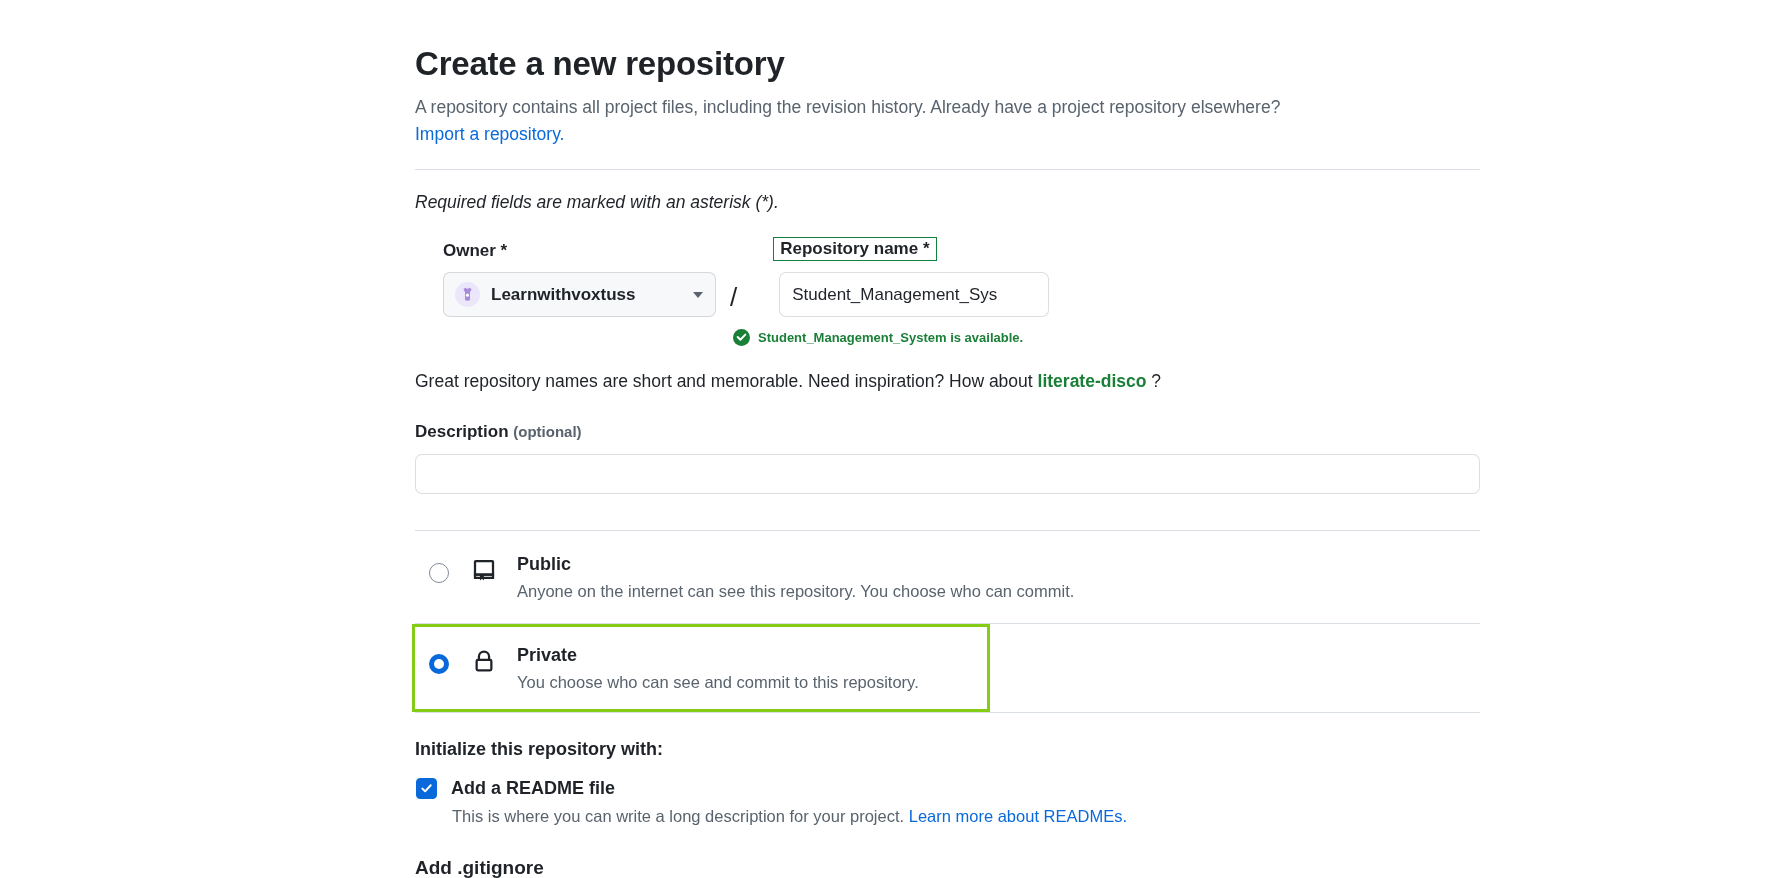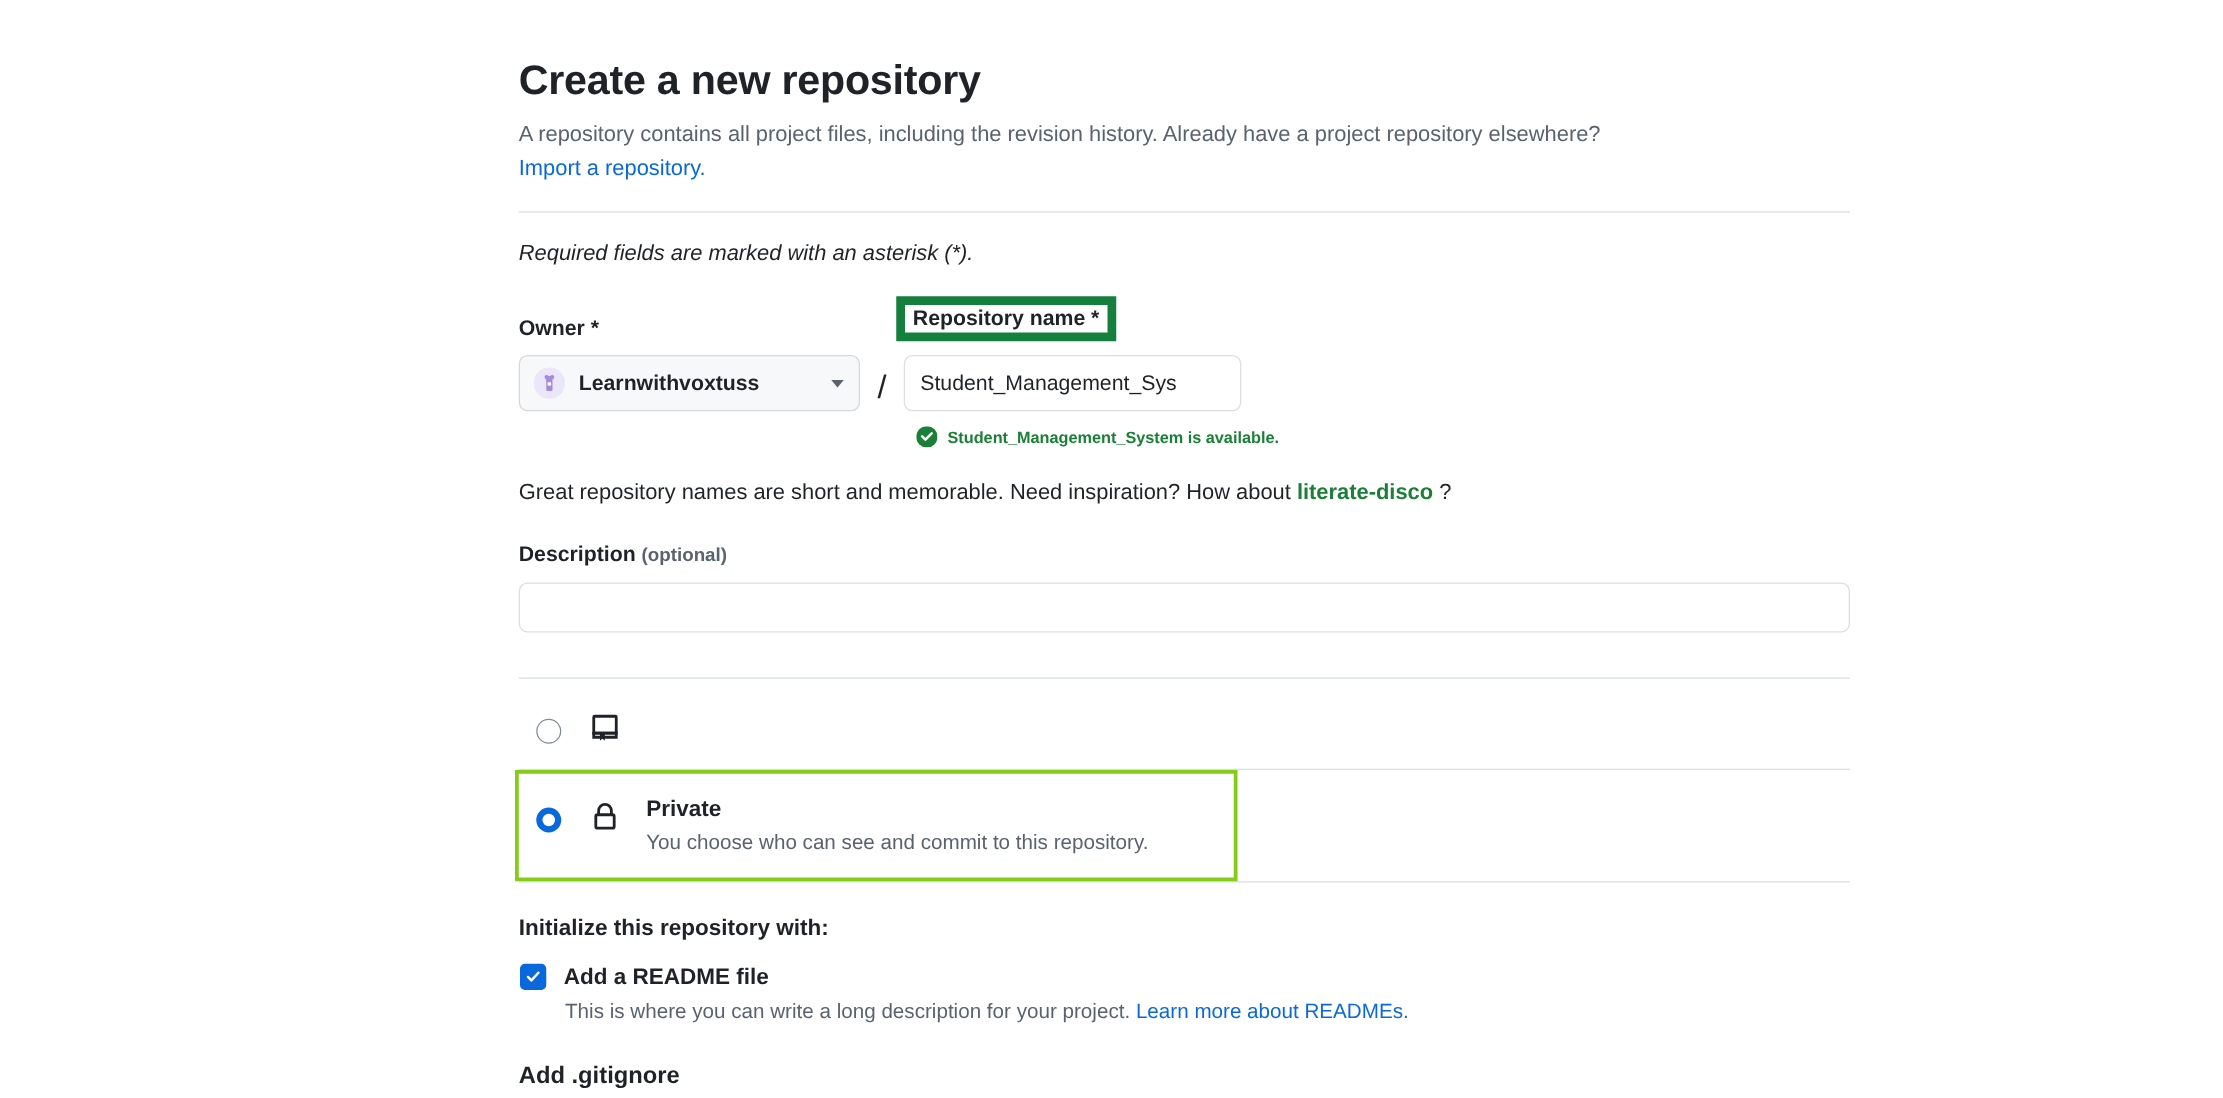--- a/index.html
+++ b/index.html
@@ -67,37 +67,37 @@
     margin: 22px 0 0 0;
   }
 
   
   .name-row {
     display: flex;
     align-items: flex-end;
     margin-top: 24px;
     gap: 0;
   }
-  .field-col { display: flex; flex-direction: column; }
+  .field-col { display: flex; flex-direction: column; margin-left: 28px; }
 
   .field-label {
     font-size: 17px;
     font-weight: 600;
     color: #1f2328;
     margin-bottom: 11px;
     line-height: 1.2;
   }
   .field-label .optional {
     font-weight: 700;
     font-size: 15px;
     color: #59636e;
   }
   .label-highlight {
     display: inline-block;
-    border: 7px solid #15803d;
+    border: 1px solid #15803d;
     padding: 1px 6px 2px 6px;
     margin-left: -6px;
     line-height: 1.15;
   }
 
   .owner-select {
     display: flex;
     align-items: center;
     height: 45px;
     width: 273px;
@@ -365,20 +365,24 @@
 
       <div class="vis-row">
         <span class="radio"></span>
         <span class="vis-icon">
           <svg width="24" height="24" viewBox="0 0 16 16" aria-hidden="true">
             <path d="M2 2.5 A0.5 0.5 0 0 1 2.5 2 H13.5 A0.5 0.5 0 0 1 14 2.5 V11 H2 Z" fill="none" stroke="#1f2328" stroke-width="1.5"></path>
             <path d="M2 11 H14 V13.2 H2 Z" fill="none" stroke="#1f2328" stroke-width="1.5"></path>
             <path d="M5.3 11 V15 L6.6 13.8 L7.9 15 V11 Z" fill="#1f2328"></path>
           </svg>
         </span>
+        <span class="vis-text">
+          <span class="vis-title">Public</span>
+          <span class="vis-desc">Anyone on the internet can see this repository. You choose who can commit.</span>
+        </span>
       </div>
 
       <div class="vis-sep"></div>
 
       <div class="vis-row selected">
         <span class="radio on"></span>
         <span class="vis-icon">
           <svg width="24" height="24" viewBox="0 0 16 16" aria-hidden="true">
             <path d="M4.6 7.2 V5.1 A3.4 3.4 0 0 1 11.4 5.1 V7.2" fill="none" stroke="#1f2328" stroke-width="1.5"></path>
             <rect x="3.1" y="7.2" width="9.8" height="7.1" rx="0.9" fill="none" stroke="#1f2328" stroke-width="1.5"></rect>

